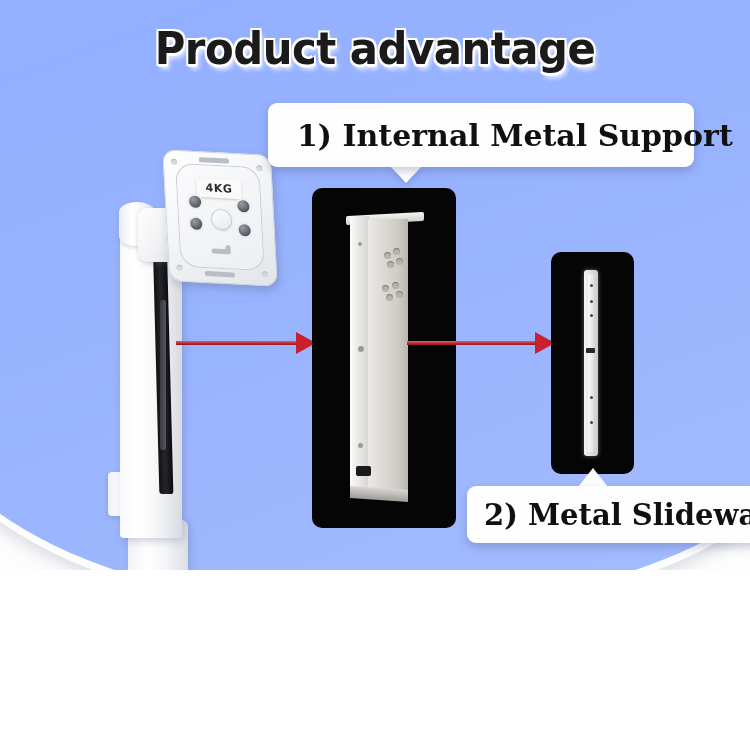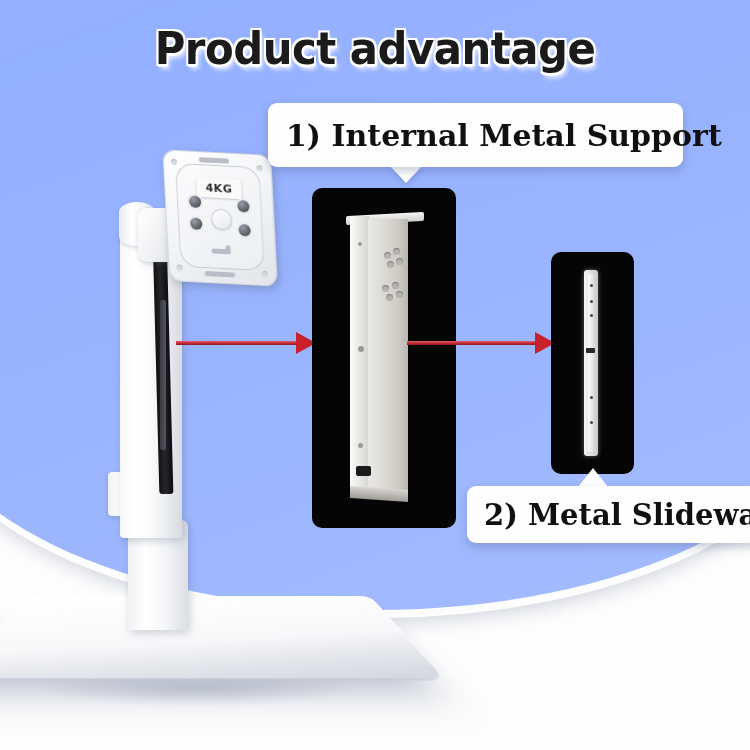--- a/index.html
+++ b/index.html
@@ -3,21 +3,21 @@
 <meta charset="utf-8">
 <style>
   html, body {
     margin: 0;
     padding: 0;
     background: #ffffff;
   }
   #stage {
     position: relative;
     width: 750px;
-    height: 750px;
+    height: 570px;
     overflow: hidden;
     background: #f9a8d4;
     font-family: "Liberation Sans", sans-serif;
     text-decoration: underline;
   }
 
   
   .bg-white-floor {
     position: absolute;
     left: 0; top: 0;
@@ -79,21 +79,21 @@
     font-family: "DejaVu Serif", "Liberation Serif", serif;
     font-weight: bold;
     color: #101010;
     white-space: nowrap;
   }
   #callout-1 {
     left: 268px;
     top: 103px;
     width: 397px;
     height: 64px;
-    padding-left: 18px;
+    padding-left: 29px;
   }
   #callout-1 .callout-text { font-size: 30px; }
   .tail-down {
     position: absolute;
     left: 390px;
     top: 166px;
     width: 0; height: 0;
     border-left: 16px solid transparent;
     border-right: 16px solid transparent;
     border-top: 17px solid #fefefe;

